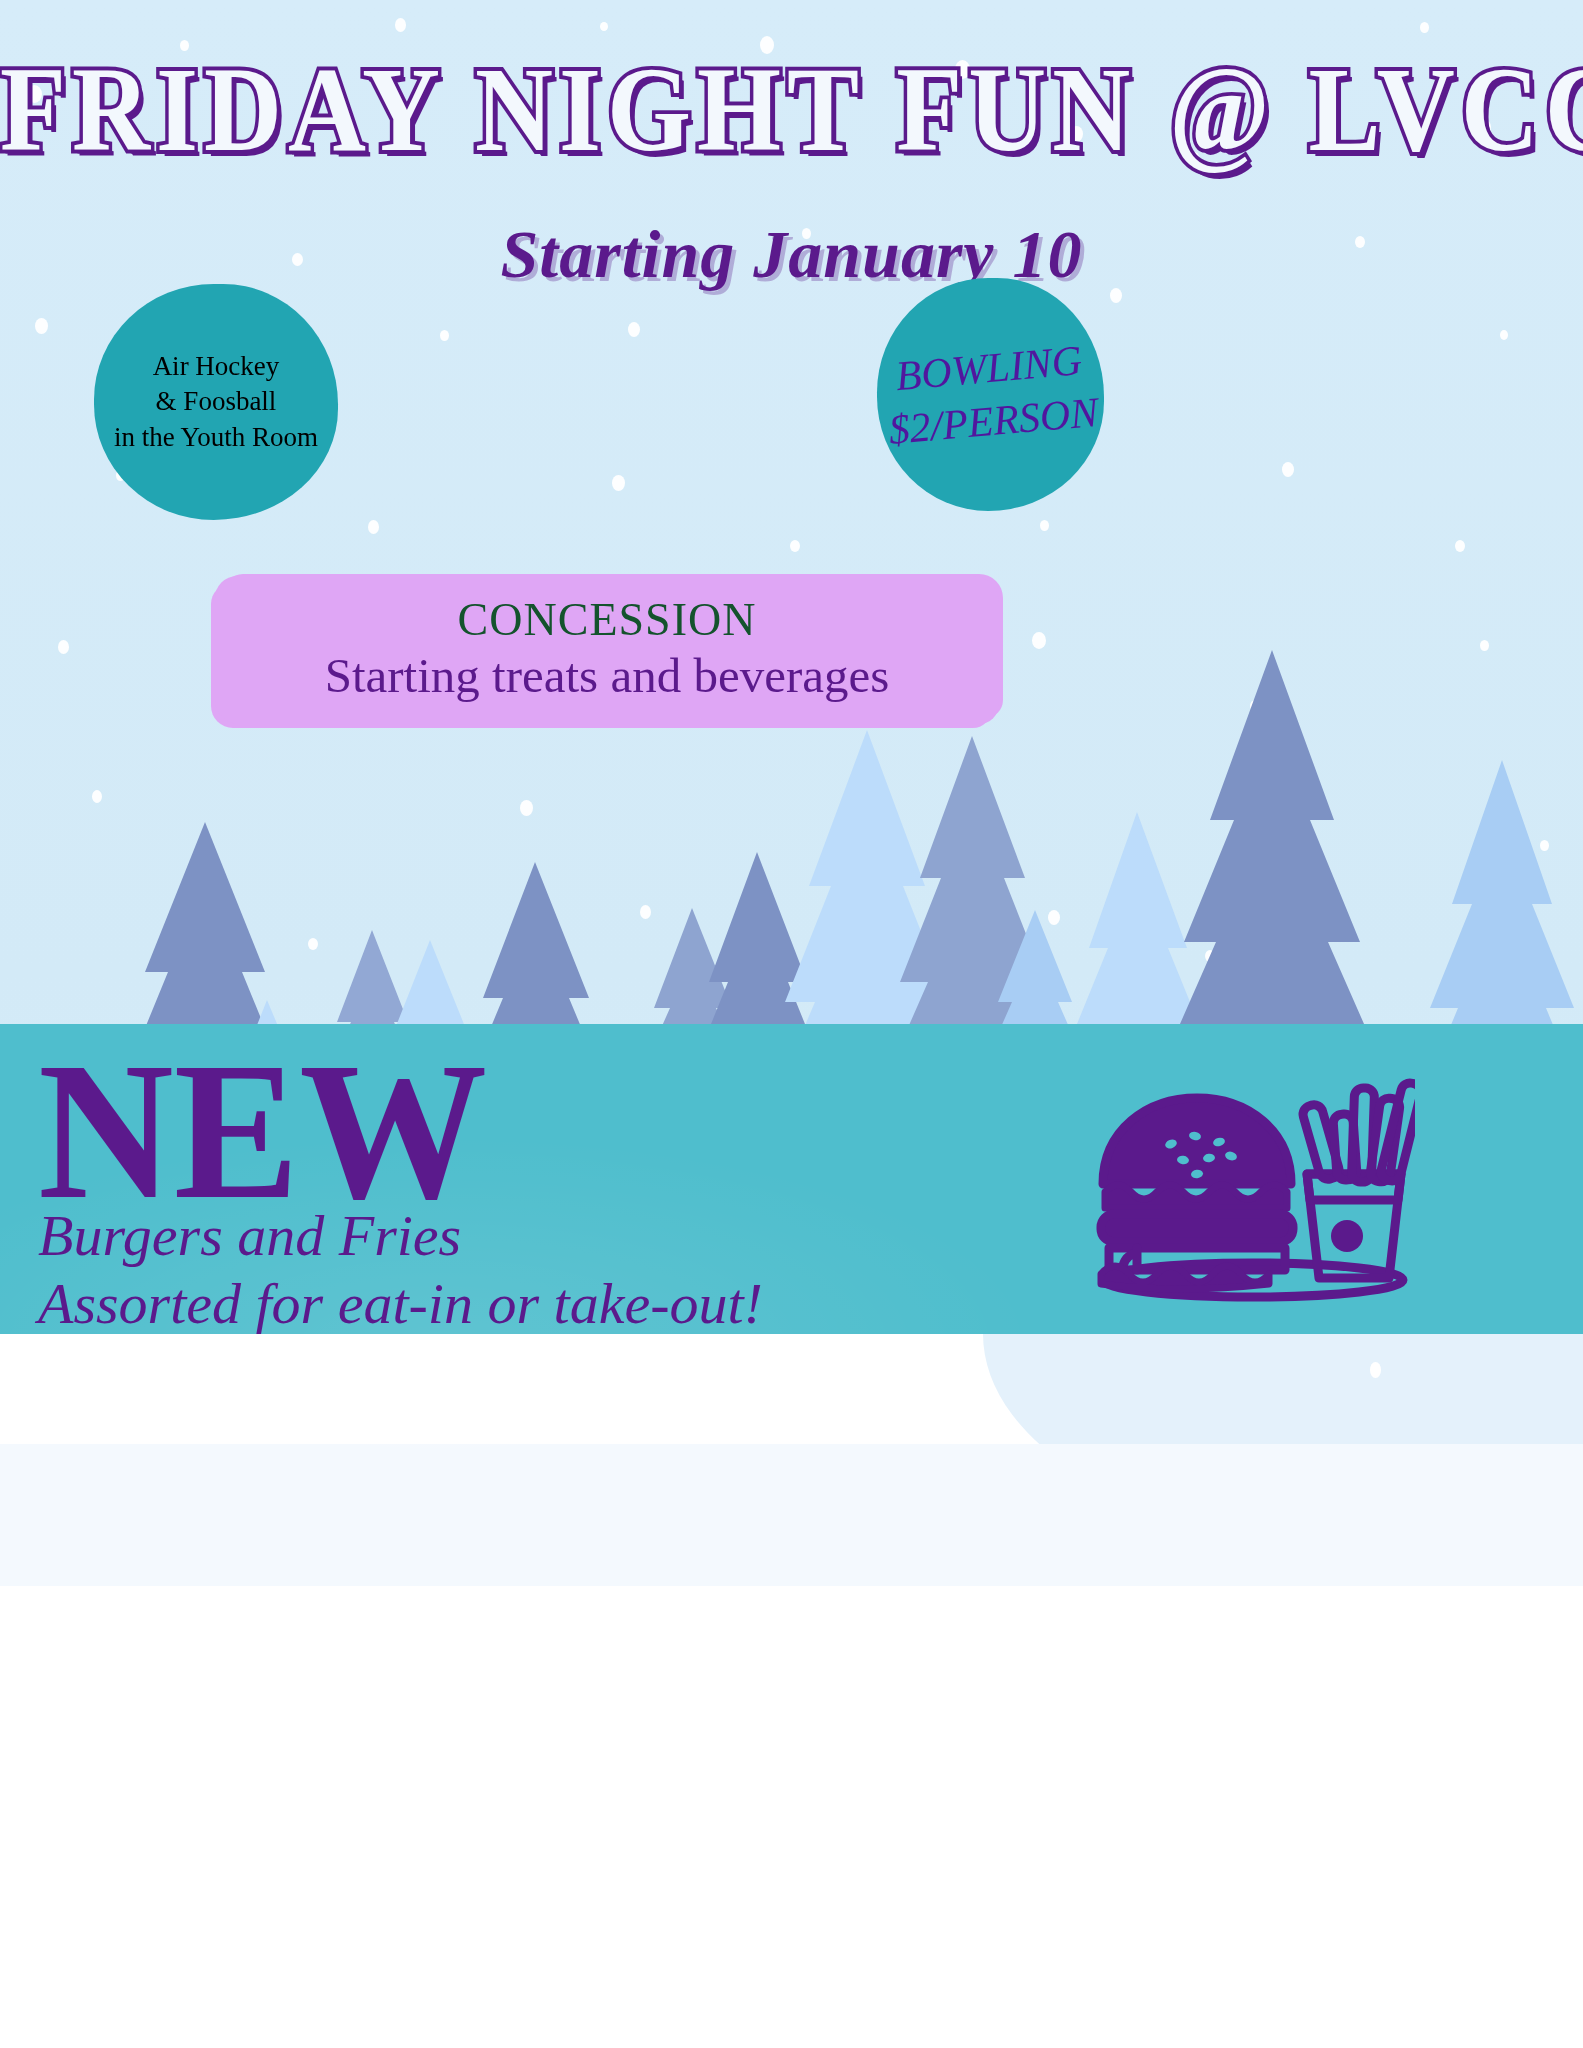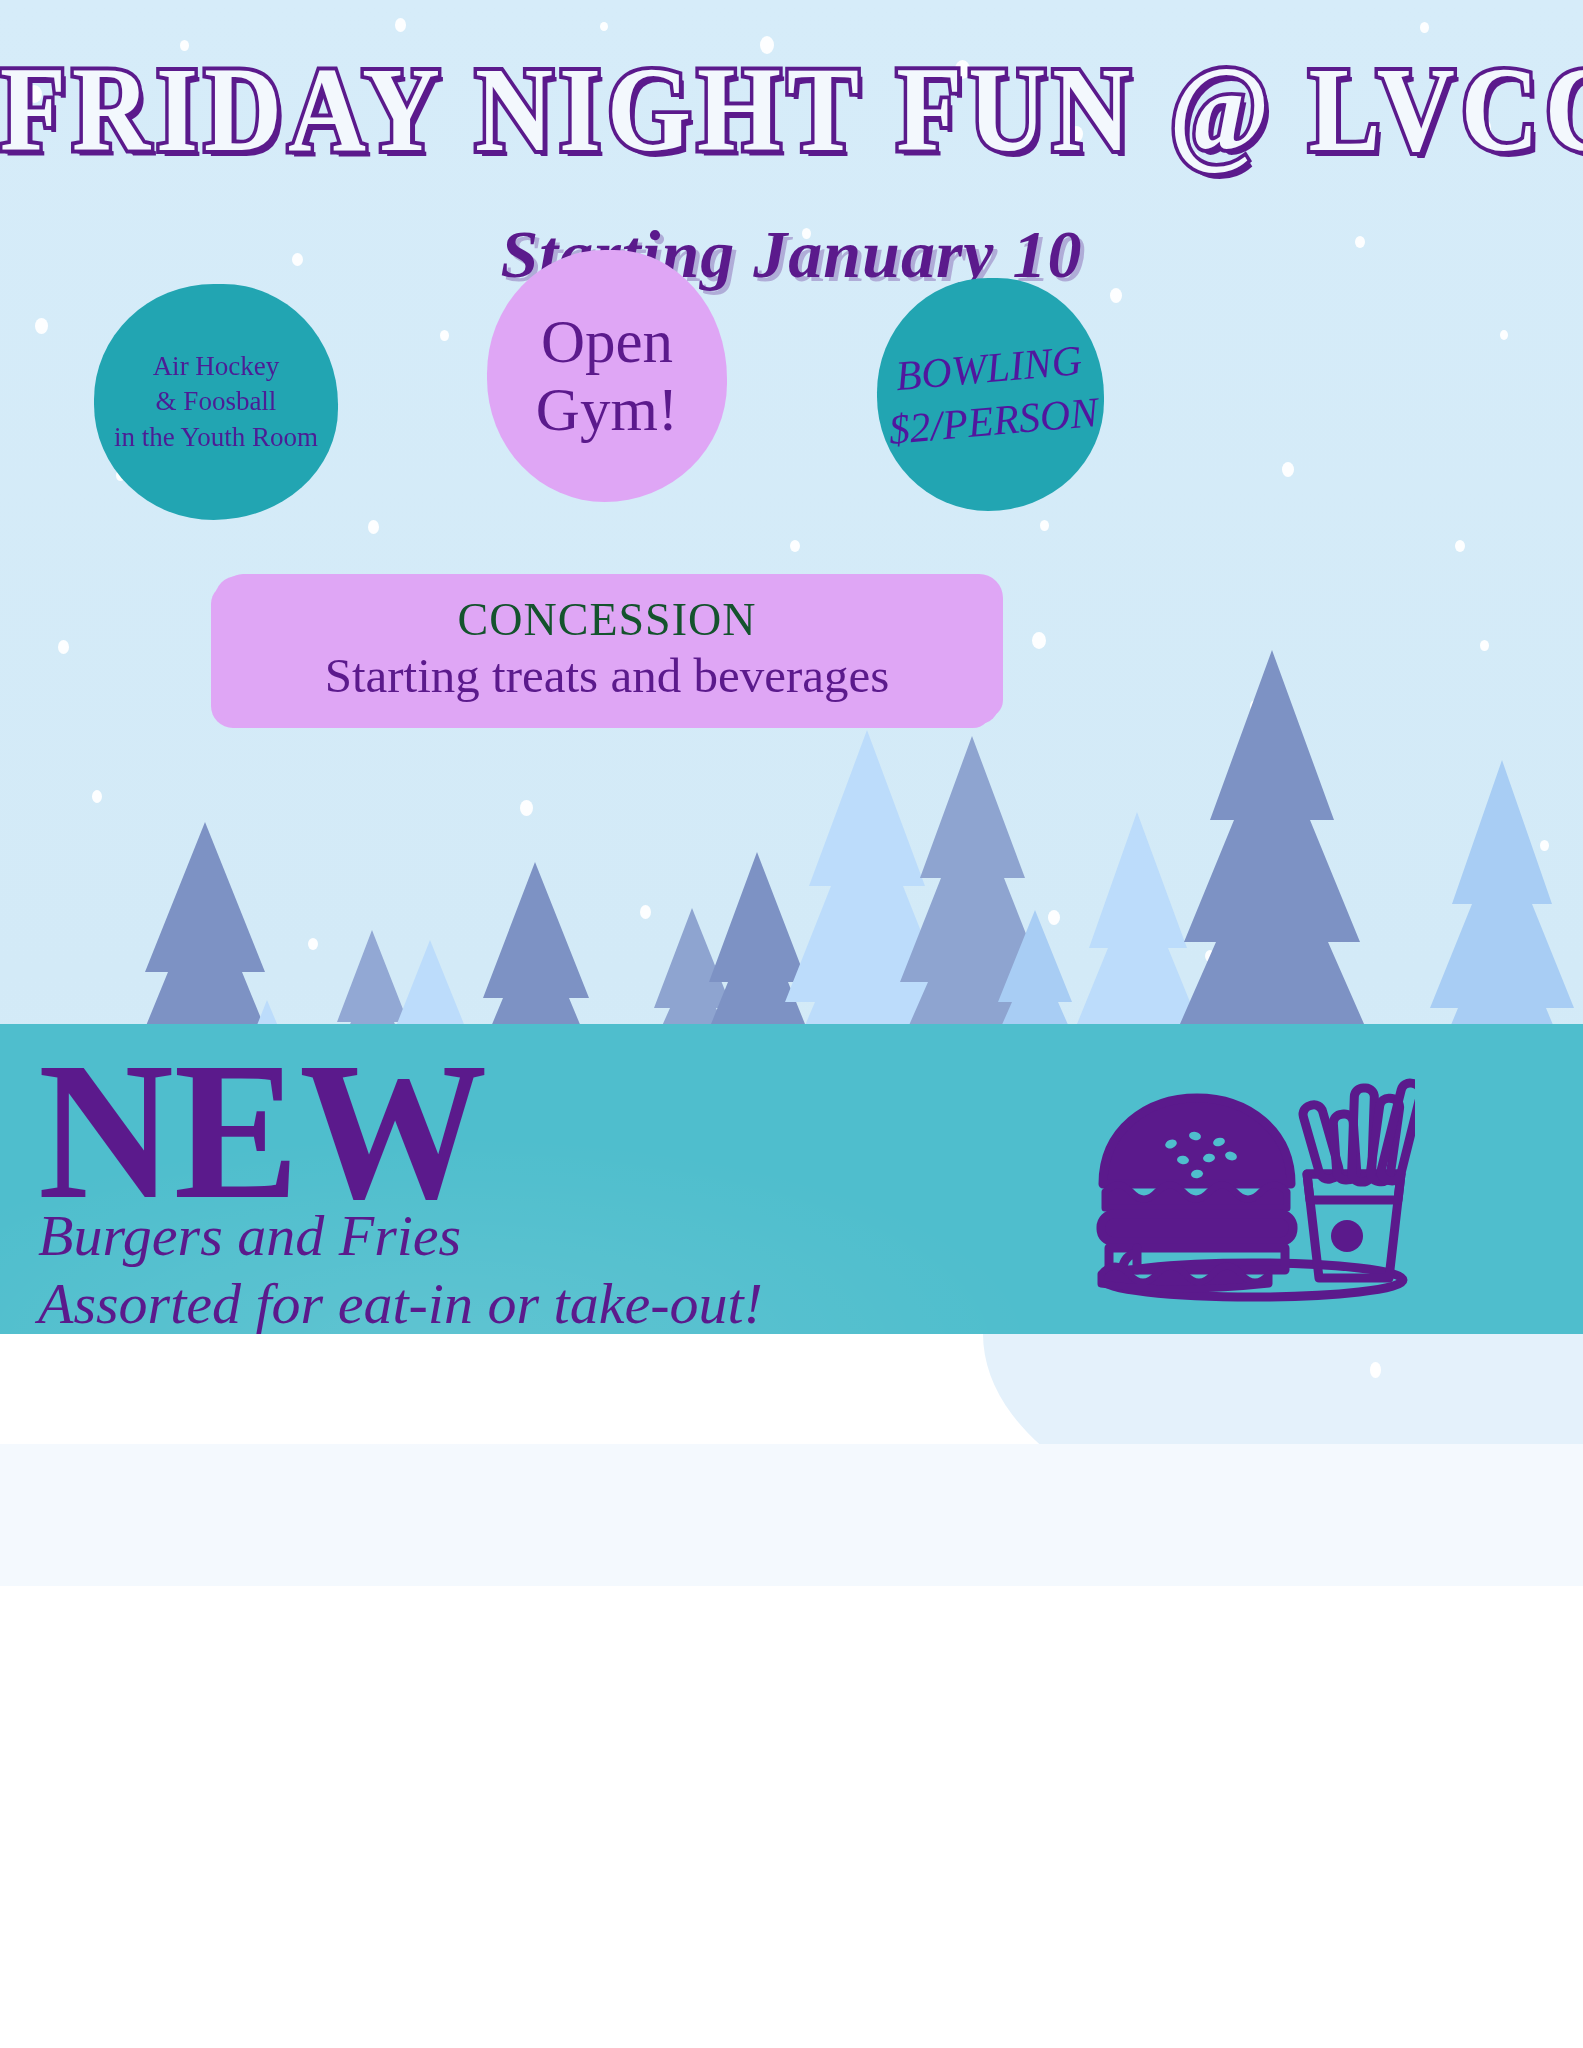--- a/index.html
+++ b/index.html
@@ -84,21 +84,21 @@
     display:flex; align-items:center; justify-content:center;
     text-align:center;
   }
   .blob.teal  { background:#22a5b2; }
   .blob.orchid{ background:#dfa6f5; }
 
   .blob-left{
     left:94px; top:284px; width:244px; height:236px;
   }
   .blob-left .blob-text{
-    color:#4c1d95;
+    color:#000000;
     font-family:"Liberation Serif", serif;
     font-size:27px;
     line-height:1.32;
     font-weight:400;
   }
   .blob-mid{
     left:487px; top:250px; width:240px; height:252px;
   }
   .blob-mid .blob-text{
     color:#5b1a8c;
@@ -375,26 +375,20 @@
   <div class="subtitle">Starting January 10</div>
 
   <div class="blob teal blob-left">
     <div class="blob-text">
       <div>Air Hockey</div>
       <div>&amp; Foosball</div>
       <div>in the Youth Room</div>
     </div>
   </div>
 
-  <div class="blob orchid blob-mid">
-    <div class="blob-text">
-      <div>Open</div>
-      <div>Gym!</div>
-    </div>
-  </div>
 
   <div class="blob teal blob-right">
     <div class="blob-text">
       <div>BOWLING</div>
       <div>$2/PERSON</div>
     </div>
   </div>
 
   <div class="concession">
     <div class="line1">CONCESSION</div>

